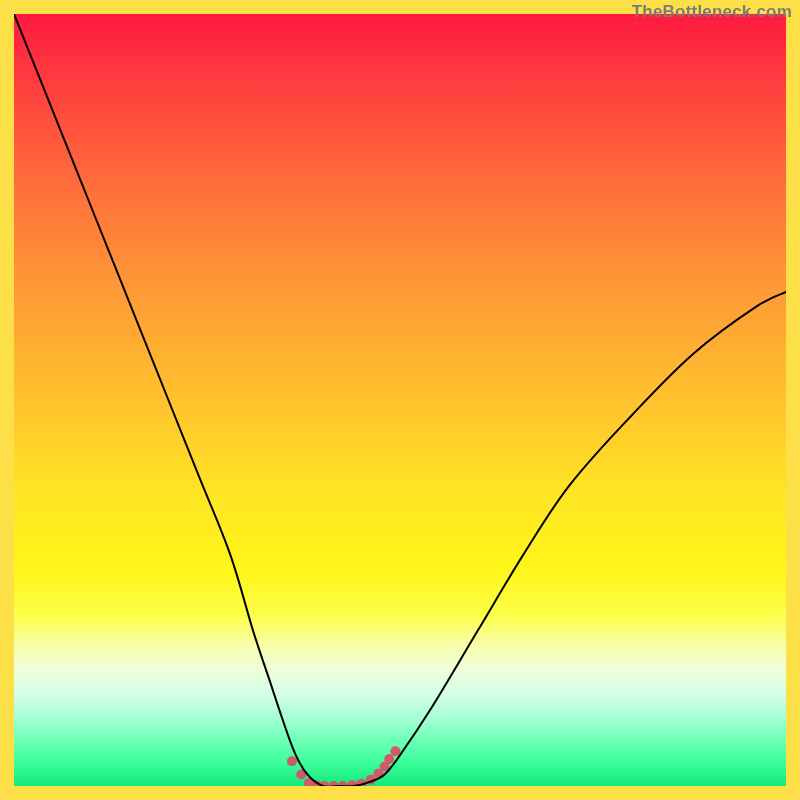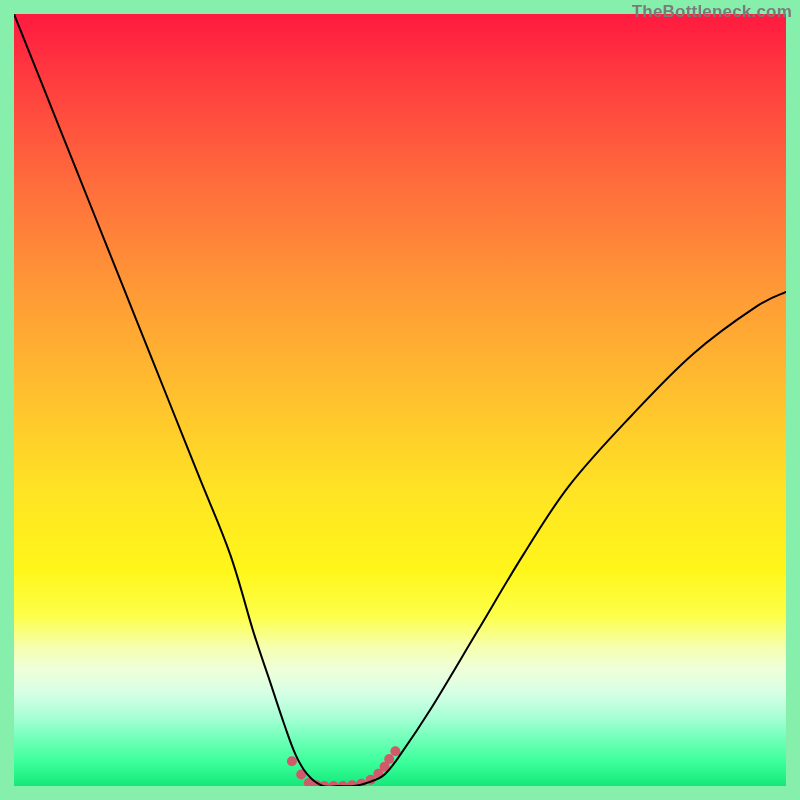--- a/index.html
+++ b/index.html
@@ -7,21 +7,21 @@
     padding: 0;
     width: 800px;
     height: 800px;
     background: #000;
     overflow: hidden;
   }
   .frame {
     position: relative;
     width: 800px;
     height: 800px;
-    background: #86efac;
+    background: #fde047;
   }
   .plot-area {
     position: absolute;
     left: 14px;
     top: 14px;
     width: 772px;
     height: 772px;
     background: linear-gradient(to bottom,
       #ff1a3f 0%,
       #ff3a3f 8%,

